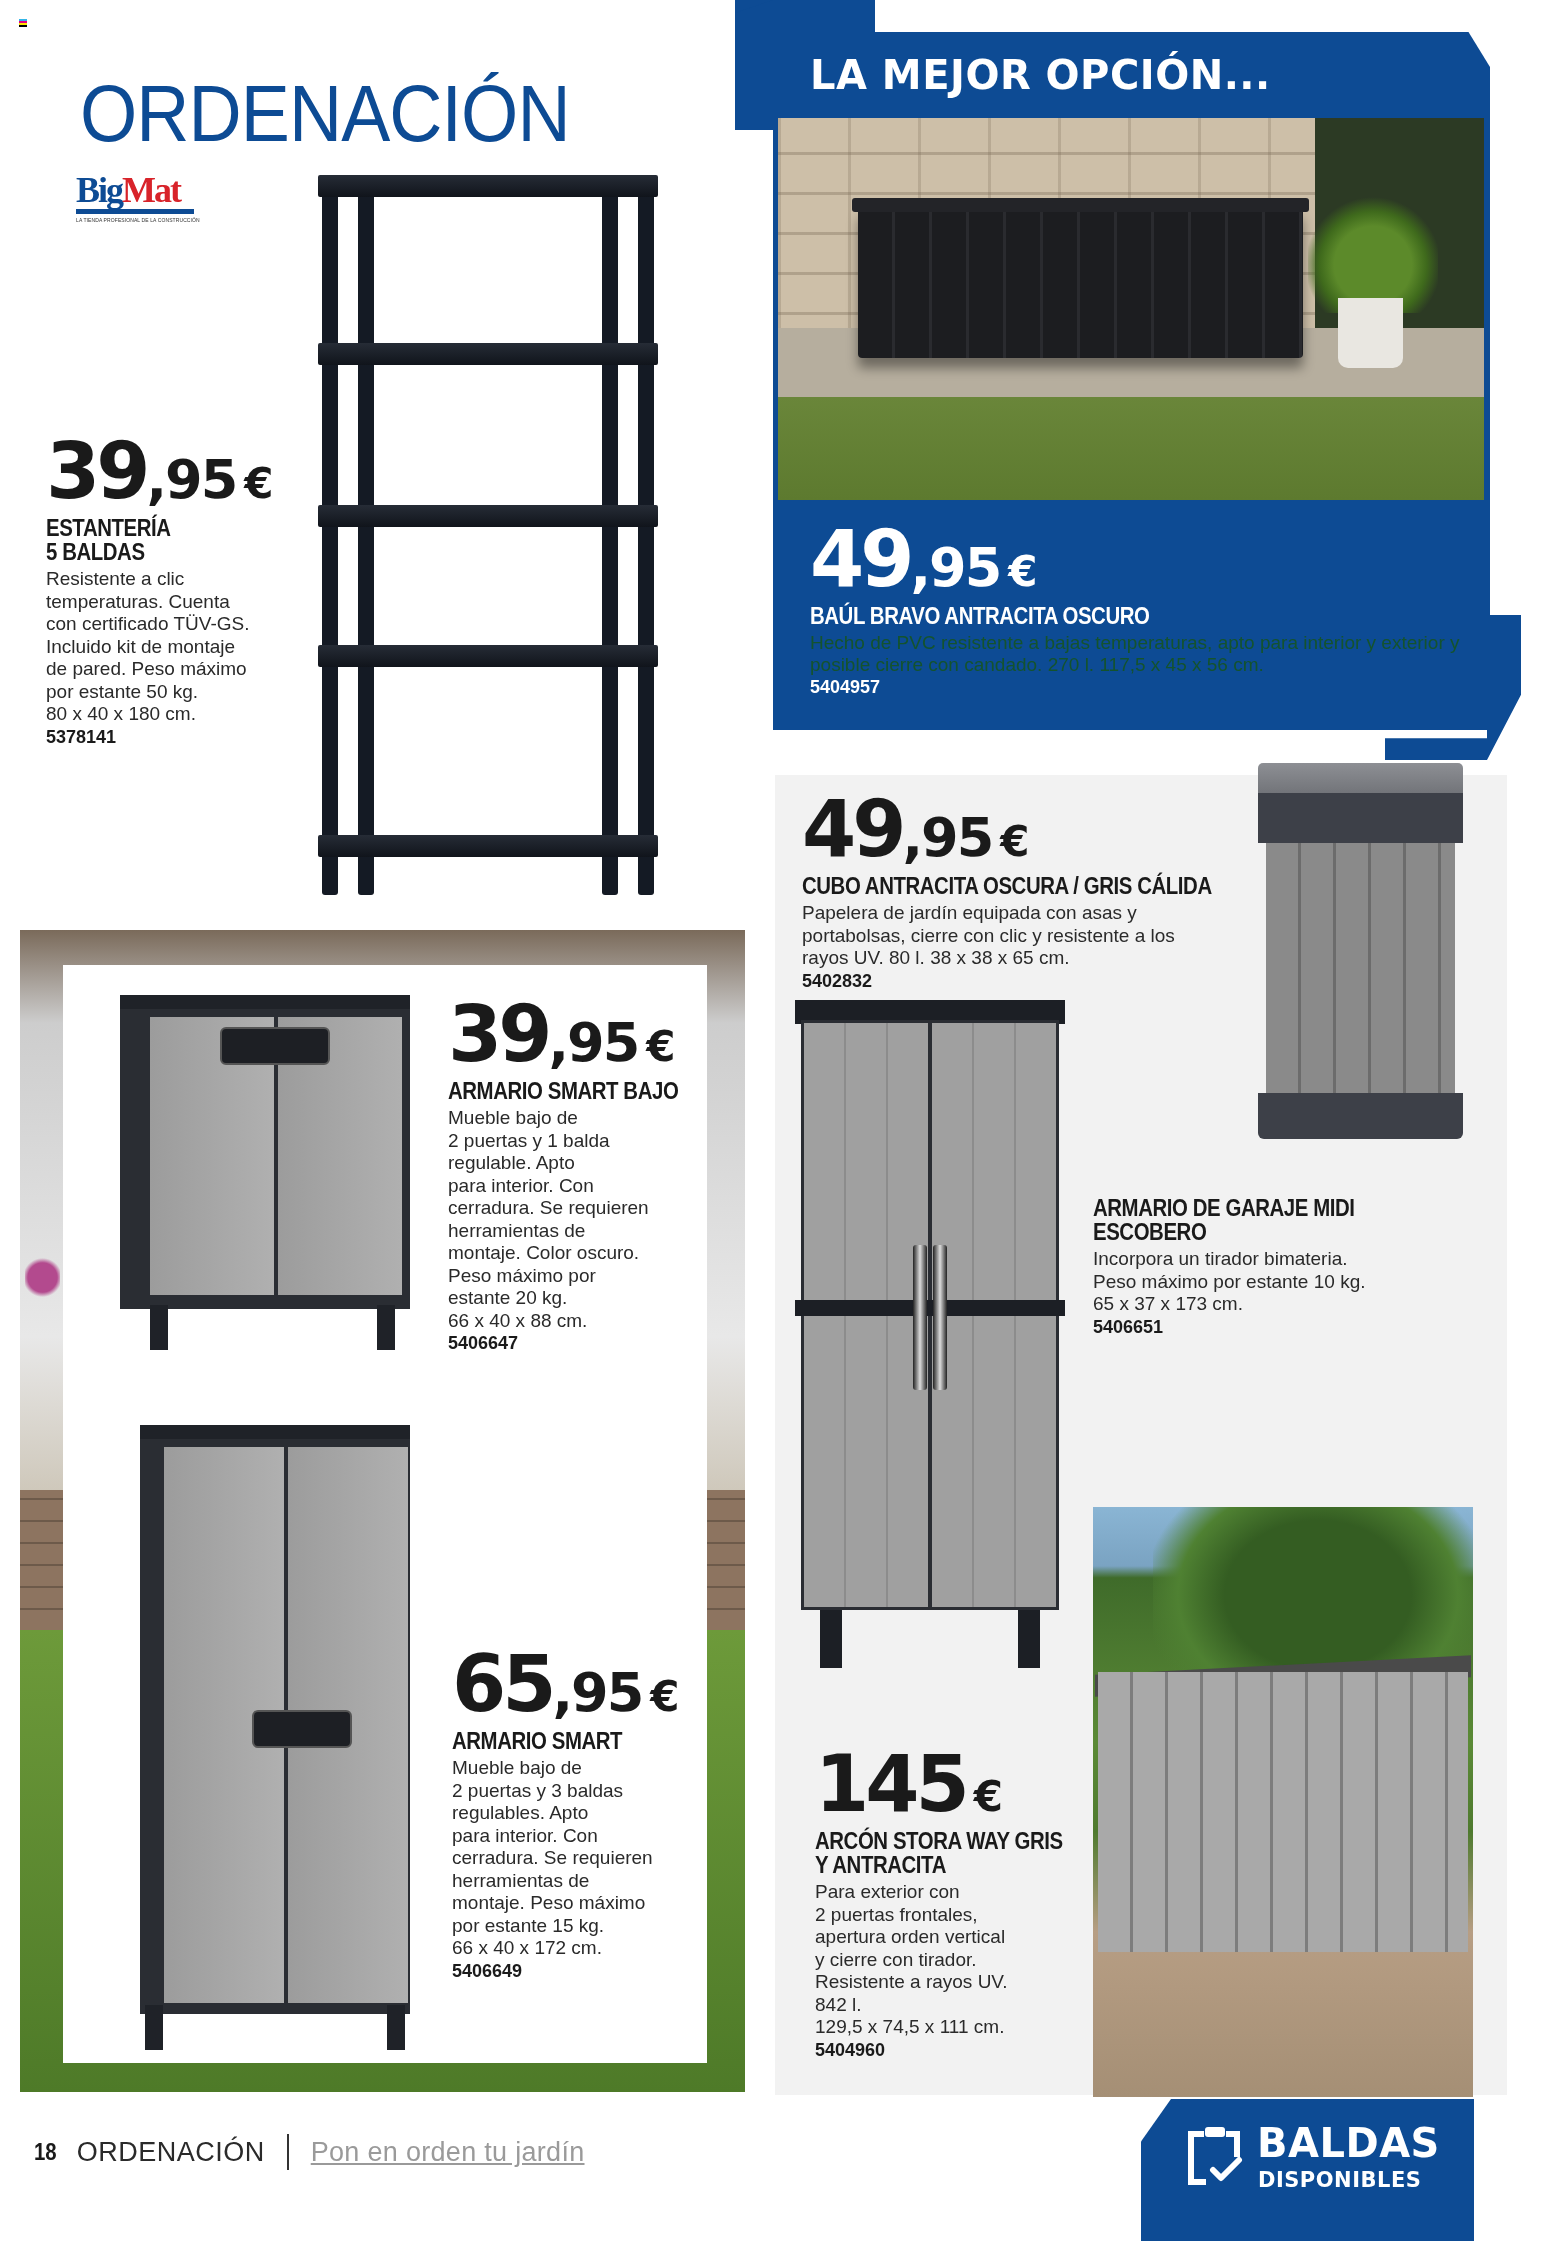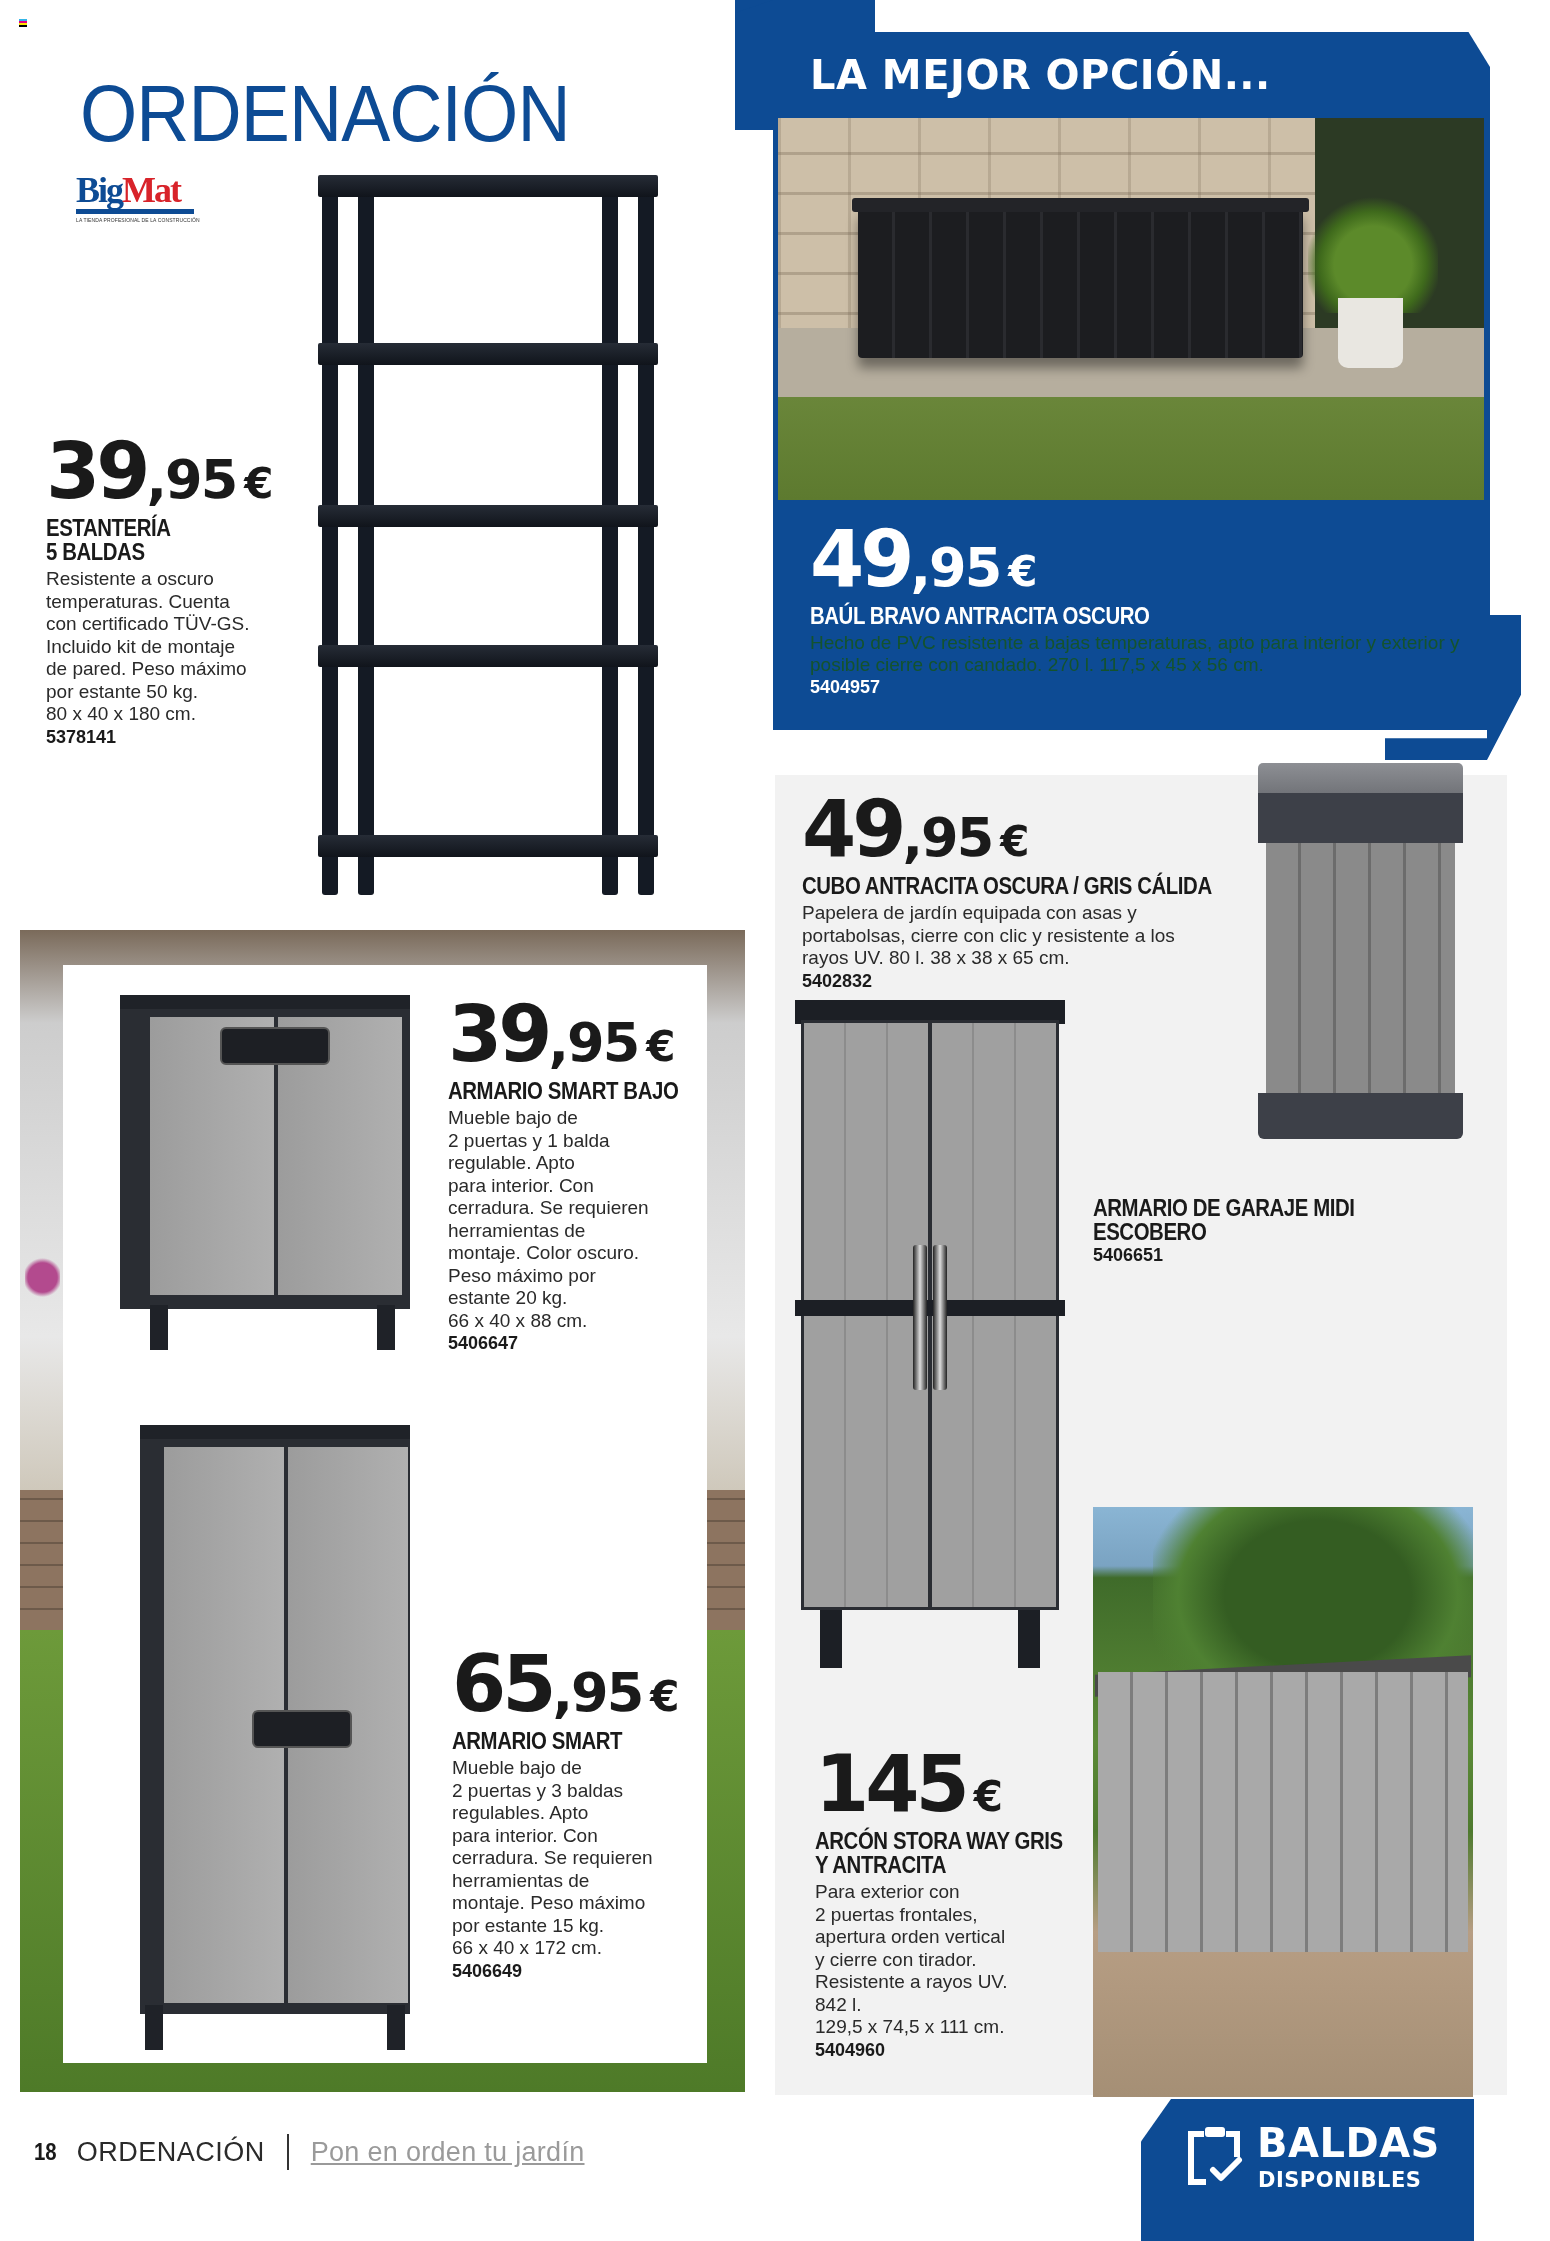--- a/index.html
+++ b/index.html
@@ -135,21 +135,21 @@
   <div class="board" style="top:660px"></div>
 </div>
 
 <div class="abs" style="left:46px; top:432px; width:270px;">
   <div class="price"><span class="int">39</span><span class="dec">,95</span><span class="cur">€</span></div>
   <div class="pname">
       <div>ESTANTERÍA</div>
       <div>5 BALDAS</div>
     </div>
   <div class="pdesc">
-    <div>Resistente a oscuro</div>
+    <div>Resistente a clic</div>
       <div>temperaturas. Cuenta</div>
       <div>con certificado TÜV-GS.</div>
       <div>Incluido kit de montaje</div>
       <div>de pared. Peso máximo</div>
       <div>por estante 50 kg.</div>
       <div>80 x 40 x 180 cm.</div>
   </div>
   <div class="pref">5378141</div>
 </div>
 
@@ -202,20 +202,25 @@
   <div class="handle" style="left:138px"></div>
   <div class="leg" style="left:25px"></div>
   <div class="leg" style="right:25px"></div>
 </div>
 
 <div class="abs" style="left:1093px; top:1190px; width:400px;">
   <div class="pname">
       <div>ARMARIO DE GARAJE MIDI</div>
       <div>ESCOBERO</div>
     </div>
+  <div class="pdesc">
+    <div>Incorpora un tirador bimateria.</div>
+      <div>Peso máximo por estante 10 kg.</div>
+      <div>65 x 37 x 173 cm.</div>
+  </div>
   <div class="pref">5406651</div>
 </div>
 
 <div class="abs shed-photo">
   <div class="tree"></div>
     <div class="roof"></div>
     <div class="shed"></div>
 </div>
 
 <div class="abs" style="left:815px; top:1745px; width:280px;">

